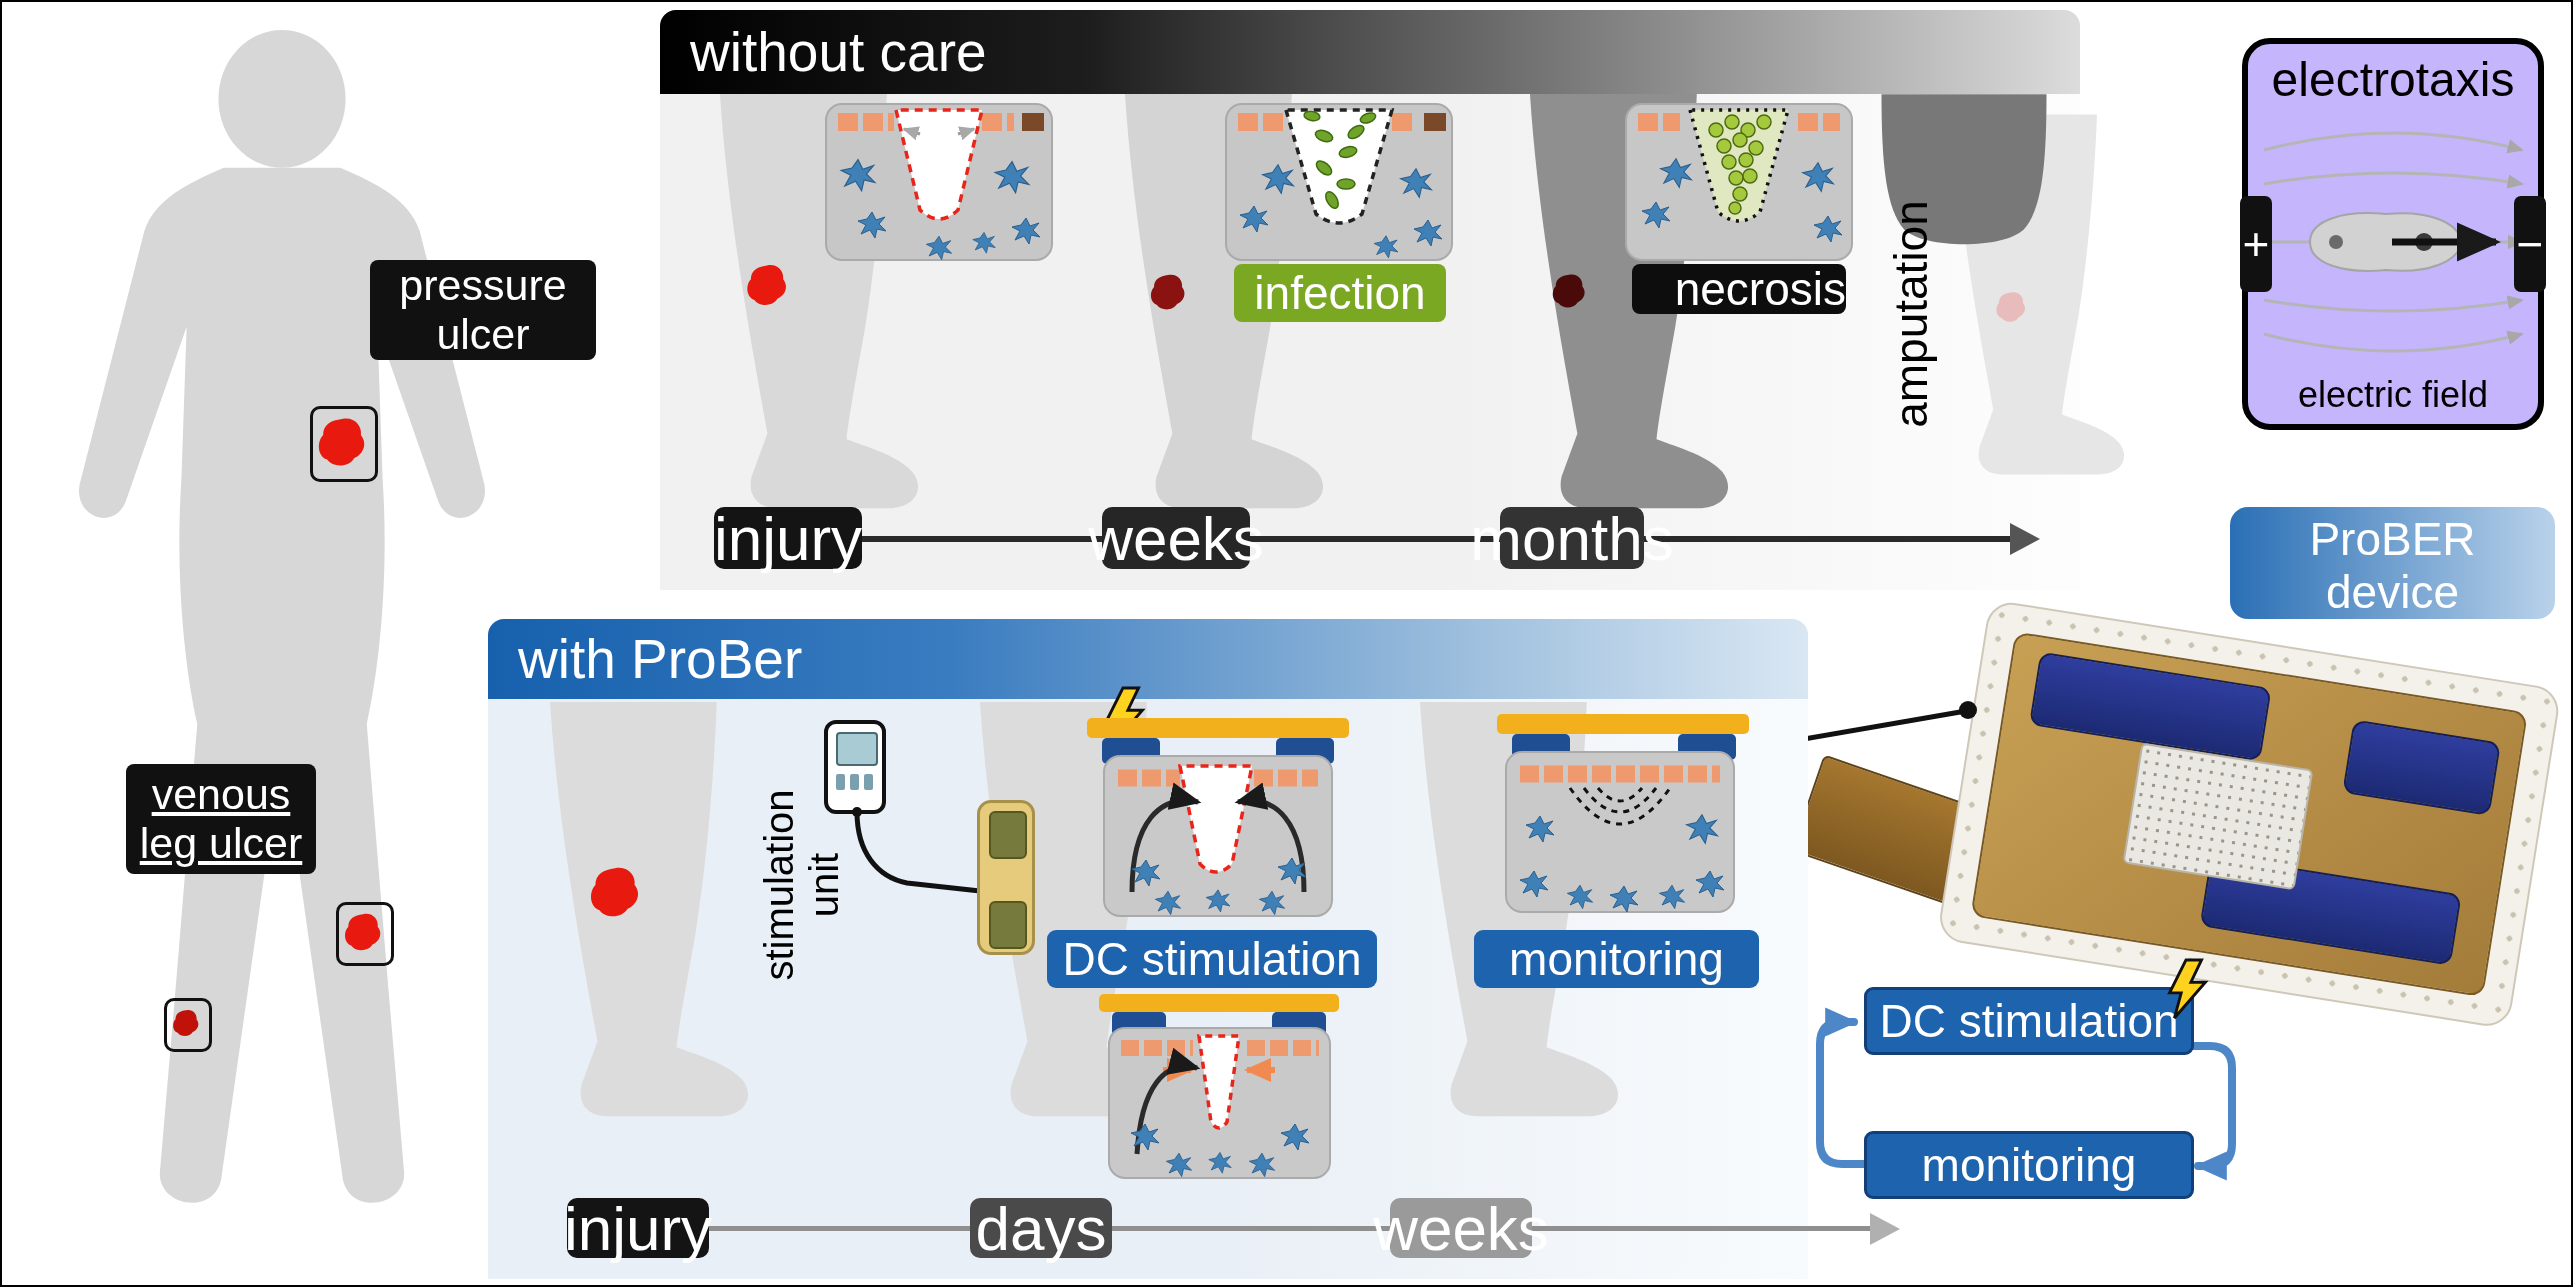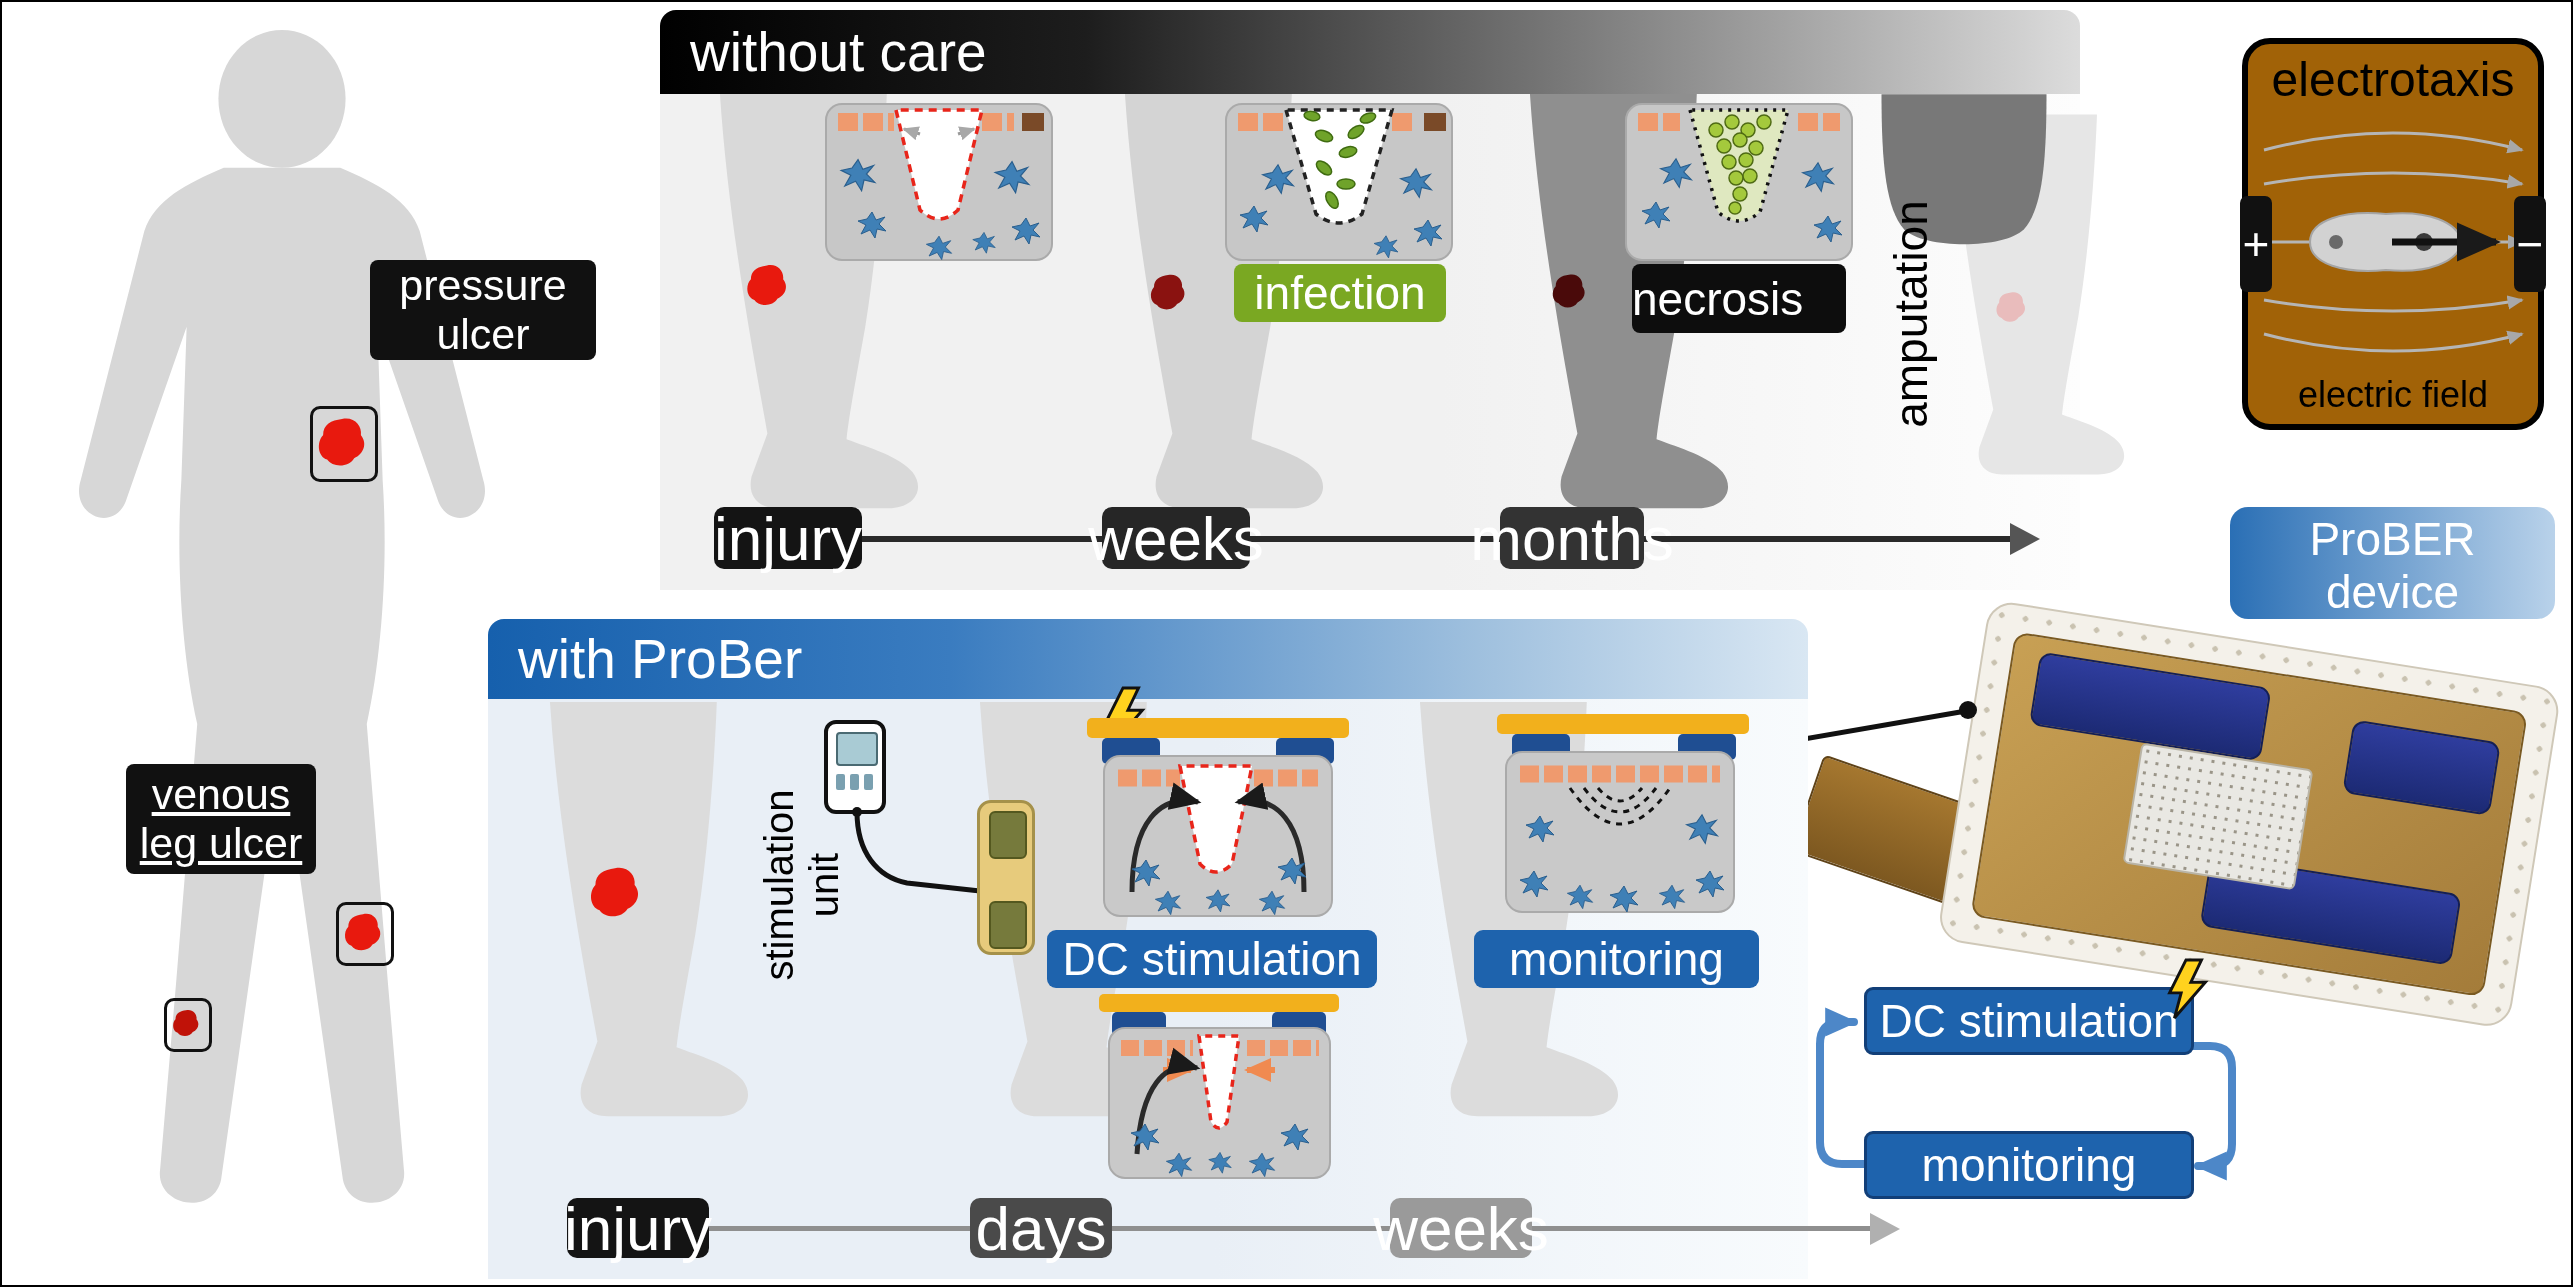--- a/index.html
+++ b/index.html
@@ -23,21 +23,21 @@
   .wc-body{position:absolute;background:linear-gradient(to right,#f1f1f1 55%,#fdfdfd 100%);}
   .wp-body{position:absolute;background:linear-gradient(to right,#e9eff6 55%,#f8fbfd 100%);}
   .leg{position:absolute;}
   .wound-frame{position:absolute;border:3px solid #111;border-radius:10px;}
   .inset{position:absolute;}
   
   .tl-line{position:absolute;}
   .tl-arrow{position:absolute;width:0;height:0;border-top:16px solid transparent;
     border-bottom:16px solid transparent;}
   
-  .etx-panel{position:absolute;background:#a16207;border:6px solid #000;border-radius:28px;box-sizing:border-box;}
+  .etx-panel{position:absolute;background:#c4b5fd;border:6px solid #000;border-radius:28px;box-sizing:border-box;}
   .etx-title{position:absolute;color:#000;font-size:48px;width:100%;text-align:center;}
   .etx-caption{position:absolute;color:#000;font-size:36px;width:100%;text-align:center;}
   .electrode{position:absolute;background:#111;color:#fff;border-radius:7px;display:flex;
     align-items:center;justify-content:center;font-size:46px;}
   
   .device{position:absolute;transform:rotate(9deg);}
   .device-pad{position:absolute;left:0;top:0;width:575px;height:340px;background:#f4f1ea;
     border:2px solid #cfc8b8;border-radius:26px;
     background-image:radial-gradient(circle,#c9c2b0 2.5px, transparent 3px);background-size:24px 24px;}
   .device-inner{position:absolute;left:30px;top:28px;width:515px;height:284px;border-radius:14px;
@@ -227,22 +227,22 @@
       <use href="#cellB" transform="translate(52,70) scale(1.1)"></use>
       <use href="#cellB" transform="translate(194,74) scale(1.1)"></use>
       <use href="#cellB" transform="translate(204,126)"></use>
     </g>
   </svg>
 
   <div class="abs" style="left:1232px;top:262px;width:212px;height:58px;background:#7aa822;border-radius:8px;color:#fff;
               font-size:46px;display:flex;align-items:center;justify-content:center;">
     <span>infection</span>
   </div>
-  <div class="abs" style="left:1630px;top:262px;width:214px;height:69px;background:#0d0d0d;border-radius:8px;color:#fff;
-              font-size:46px;display:flex;align-items:center;justify-content:flex-start;">
+  <div class="abs" style="left:1630px;top:262px;width:214px;height:50px;background:#0d0d0d;border-radius:8px;color:#fff;
+              font-size:46px;display:flex;align-items:center;justify-content:flex-end;">
     <span>necrosis</span>
   </div>
 
   <div class="vert-text" style="left:1760px;top:282px;width:300px;height:60px;font-size:46px;">
     <span>amputation</span>
   </div>
 
   <div class="tl-line" style="left:770px;top:534px;width:1240px;height:6px;background:#2a2a2a;"></div>
   <div class="tl-arrow" style="left:2008px;top:521px;border-left:30px solid #555;"></div>
   <div class="tl-label" style="left:712px;top:505px;width:148px;height:62px;background:#141414;">

